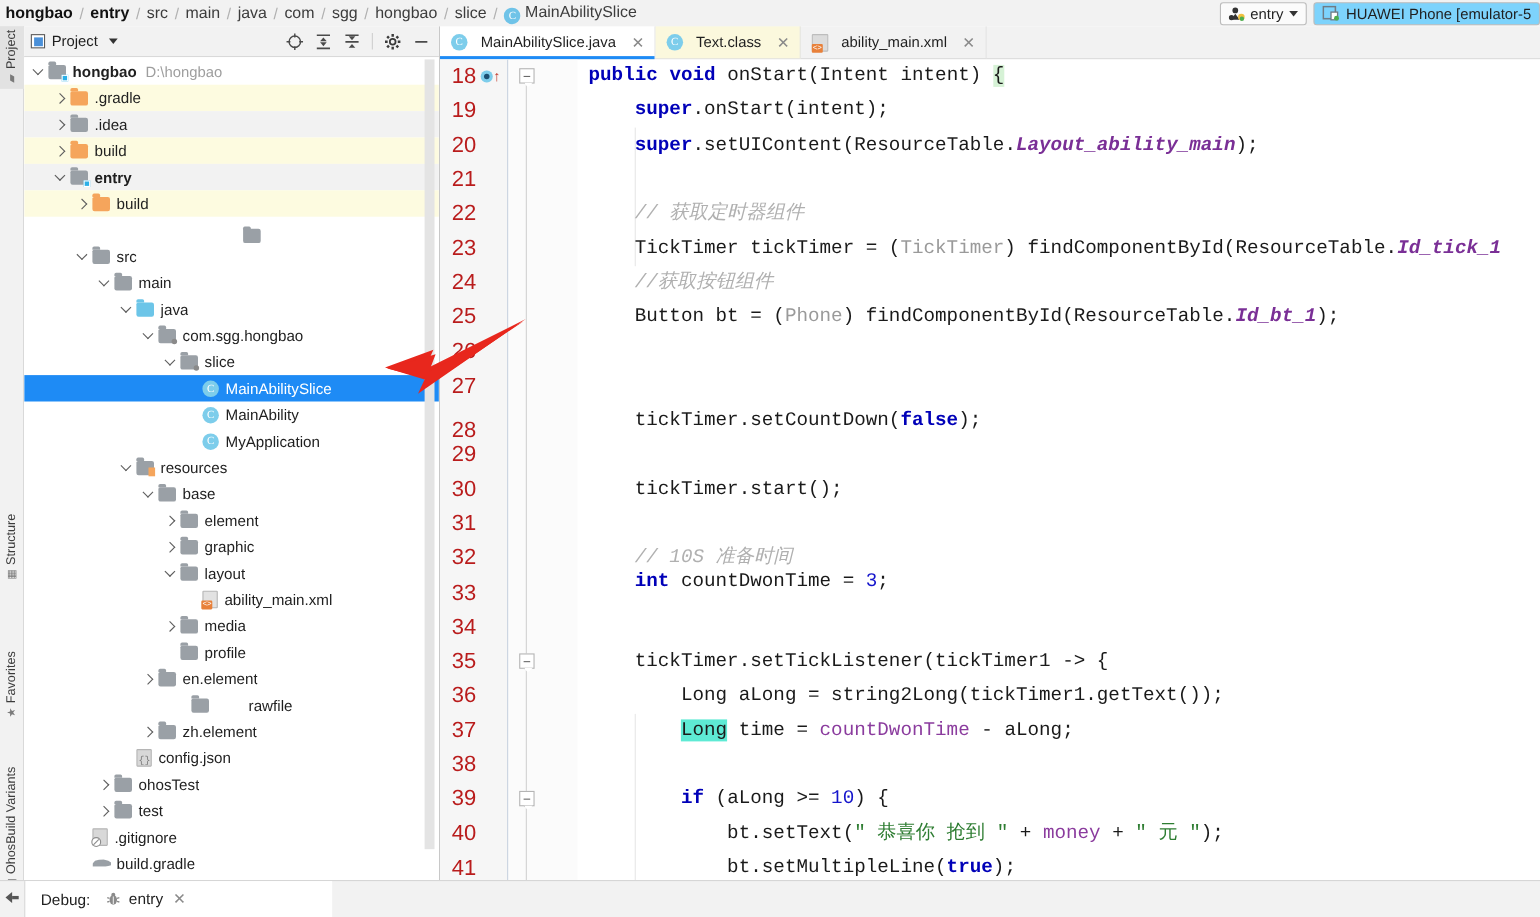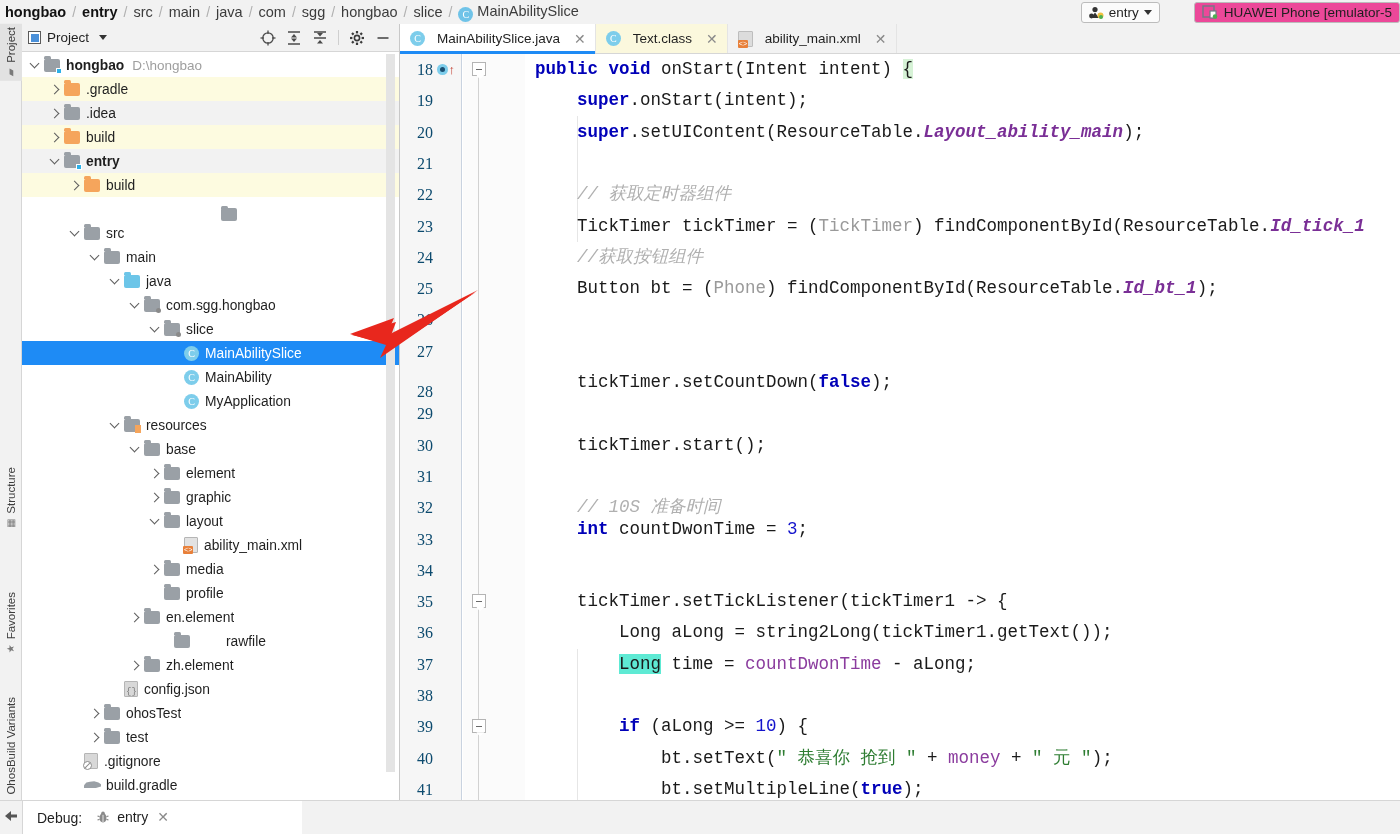--- a/index.html
+++ b/index.html
@@ -35,23 +35,23 @@
     font-family: "Liberation Serif", serif;
   }
   .topbar-right { display: flex; align-items: center; gap: 6px; padding-right: 0; height: 24px; }
   .run-config {
     display: flex; align-items: center; gap: 5px;
     border: 1px solid #bcbcbc; background: #fbfbfb;
     border-radius: 3px; height: 21px; padding: 0 7px; font-size: 13.5px;
   }
   .device-widget {
     display: flex; align-items: center; gap: 6px;
-    border: 1px solid #bcbcbc; background: #ec4899;
+    border: 1px solid #bcbcbc; background: #7dd3fc;
     border-radius: 3px; height: 21px; padding: 0 7px; font-size: 13.5px;
-    max-width: 214px; overflow: hidden; white-space: nowrap; margin-left: 28px;
+    max-width: 214px; overflow: hidden; white-space: nowrap;
   }
   .caret-down {
     width: 0; height: 0; border-left: 4.5px solid transparent;
     border-right: 4.5px solid transparent; border-top: 5px solid #333;
   }
 
   
   .leftstrip {
     position: absolute; left: 0; top: 24px; width: 22px; height: 810px;
     background: #f2f2f2; border-right: 1px solid #d6d6d6;
@@ -208,22 +208,22 @@
   .codearea { position: absolute; top: 30px; left: 0; right: 0; bottom: 0; background: #fff; overflow: hidden; }
   .gutter {
     position: absolute; left: 0; top: 0; width: 62px; height: 100%;
     background: #f6f6f6; border-right: 1px solid #c9d3e0;
   }
   .foldgutter {
     position: absolute; left: 63px; top: 0; width: 62px; height: 100%; background: #fbfbfb;
   }
   .foldline { position:absolute; left: 15px; top: 8px; bottom: 0; width: 1px; background: #d2d2d2; }
   .lnum {
-    position: absolute; right: 28px; font-size: 16px; color: #0c4a6e;
-    font-family: Liberation Serif, serif; line-height: 31.3px; height: 31.3px;
+    position: absolute; right: 28px; font-size: 20px; color: #b91c1c;
+    font-family: Liberation Sans, sans-serif; line-height: 31.3px; height: 31.3px;
   }
   .bpmark {
     position: absolute; right: 6px; width: 18px; height: 31.3px; display: flex; align-items: center; gap: 1px;
   }
   .run-dot {
     width: 11px; height: 11px; border-radius: 50%; background: #7dcdeb; position: relative;
   }
   .run-dot::after {
     content:""; position:absolute; left:3px; top:3px; width: 5px; height: 5px; border-radius: 50%;
     background:#1b4f72;

